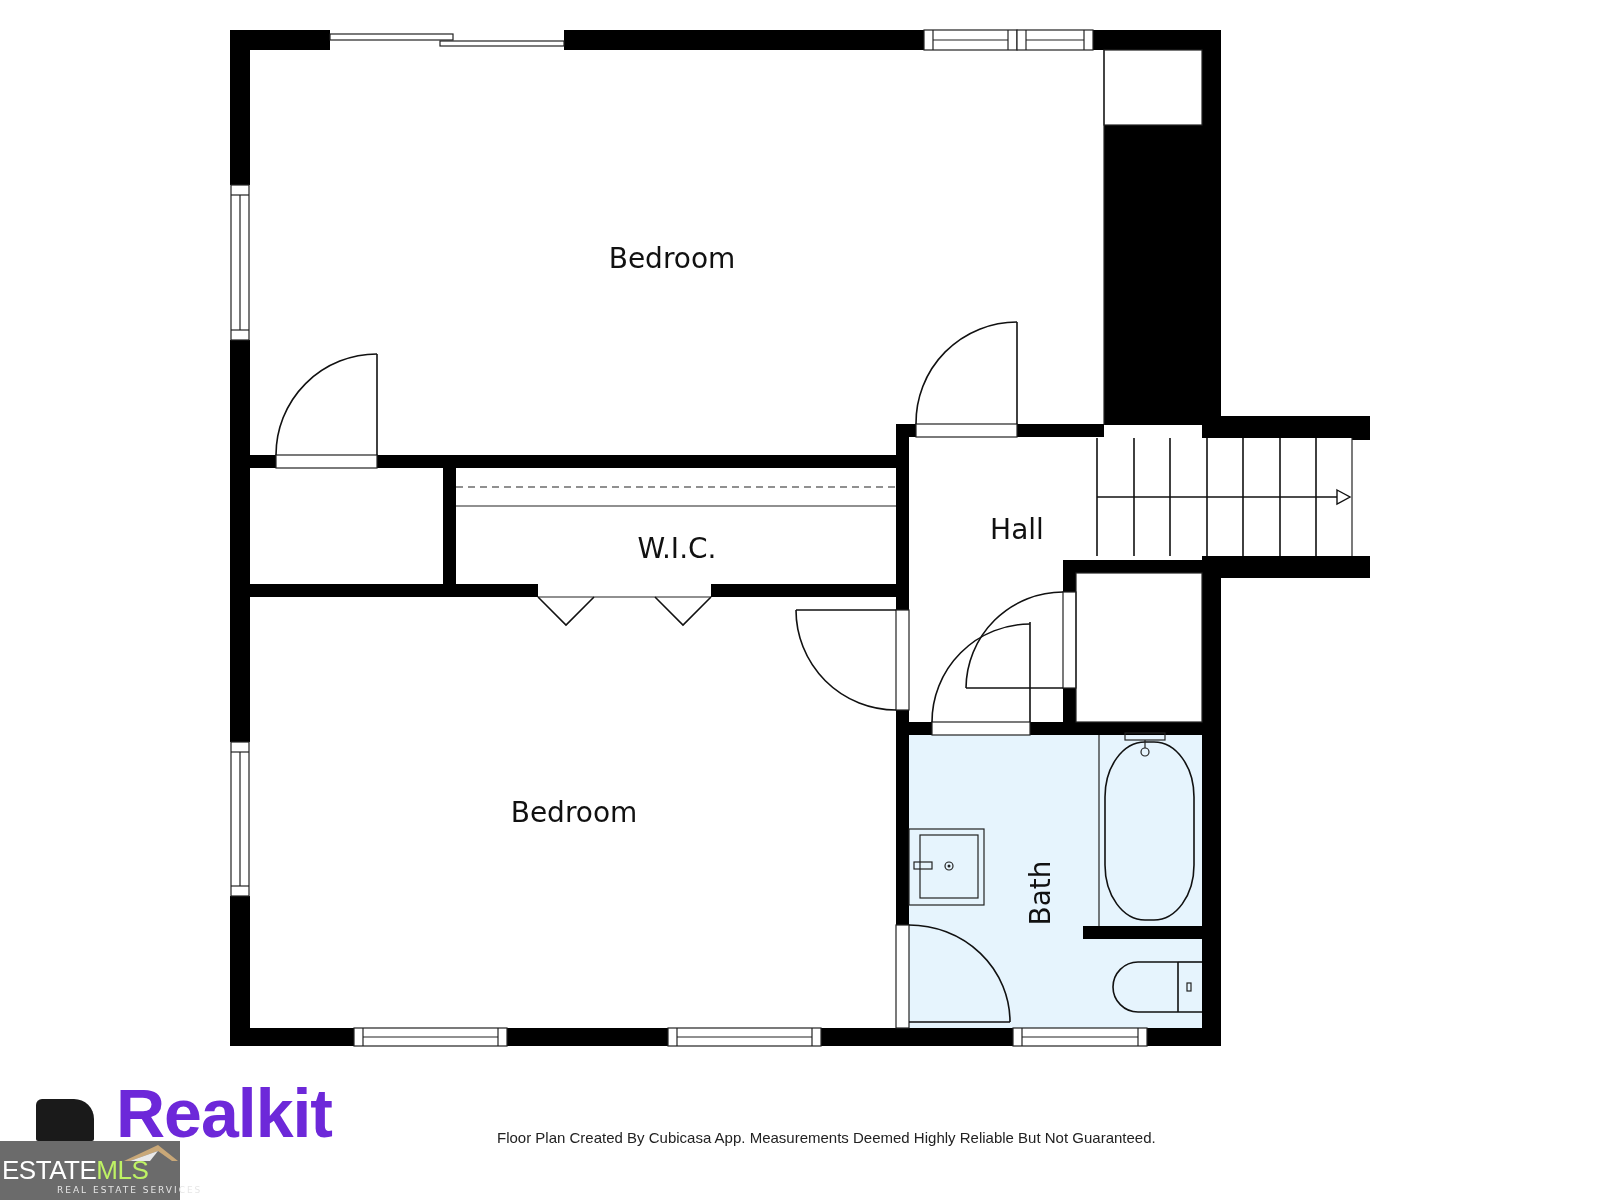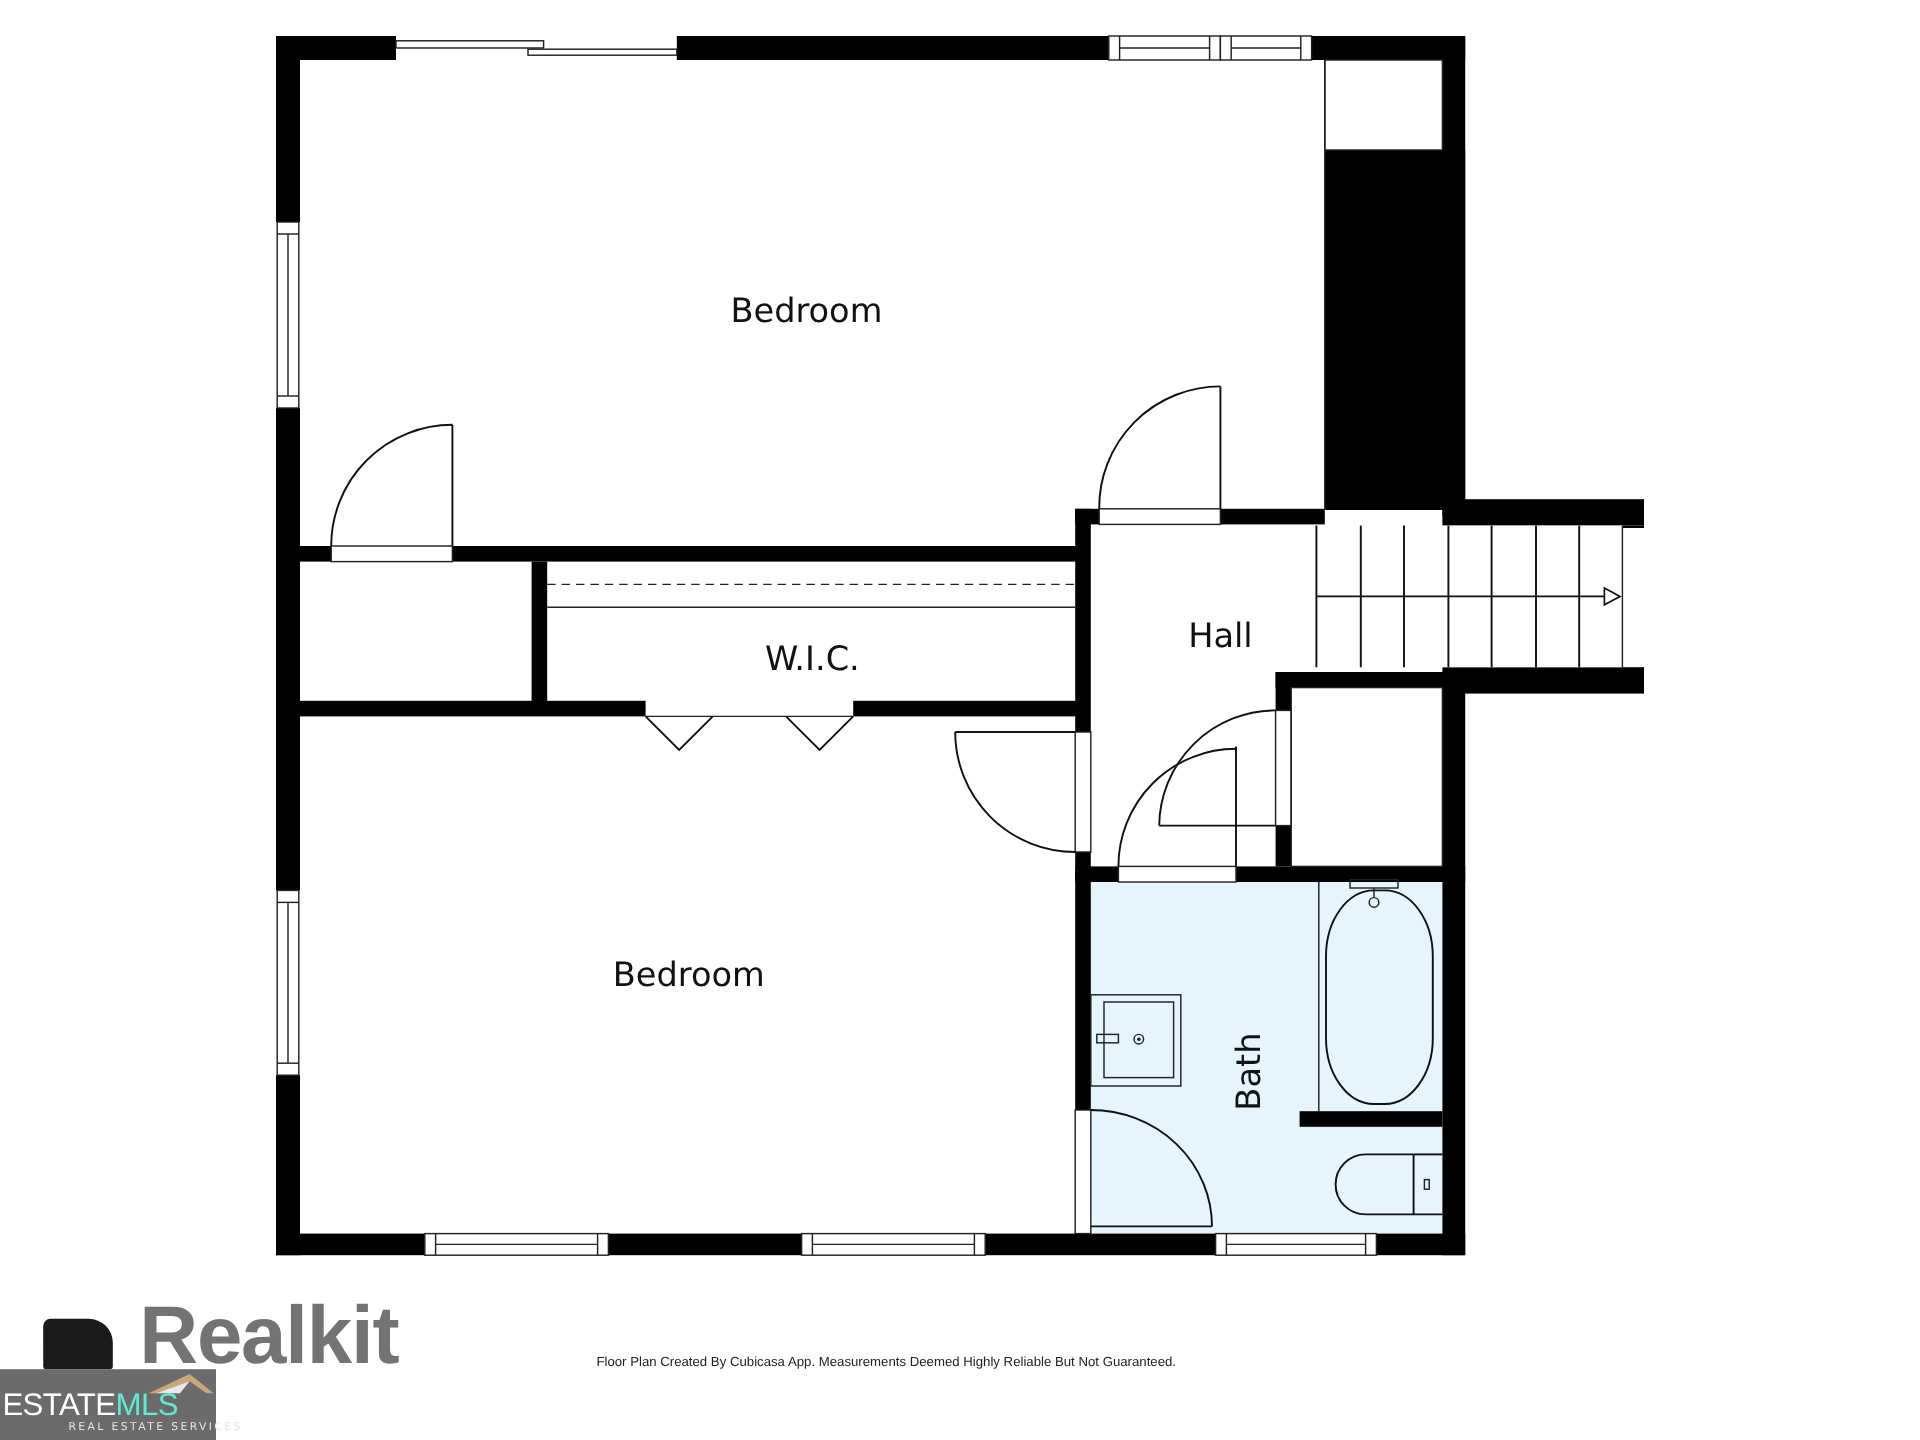--- a/index.html
+++ b/index.html
@@ -3,28 +3,28 @@
   <meta charset="utf-8">
   <style>
     html, body { margin: 0; padding: 0; background: #ffffff; }
     body { width: 1600px; height: 1200px; position: relative; overflow: hidden; font-family: "DejaVu Sans", sans-serif; }
     #plan { position: absolute; left: 0; top: 0; width: 1600px; height: 1200px; }
     .wall { fill: #000000; }
     .line { fill: none; stroke: #111111; stroke-width: 1.6; }
     .thin { fill: none; stroke: #222222; stroke-width: 1.2; }
     .win { fill: #ffffff; stroke: #222222; stroke-width: 1.2; }
     .room-label { font-family: "DejaVu Sans", sans-serif; font-size: 28px; fill: #111111; }
-    .footer-note { position: absolute; left: 497px; top: 1129px; font-family: "Liberation Sans", sans-serif; font-size: 11px; color: #222222; white-space: nowrap; }
+    .footer-note { position: absolute; left: 497px; top: 1129px; font-family: "Liberation Sans", sans-serif; font-size: 15px; color: #222222; white-space: nowrap; }
     .realkit { position: absolute; left: 36px; top: 1078px; height: 70px; display: flex; align-items: center; }
     .realkit-mark { width: 58px; height: 42px; background: #1a1a1a; border-radius: 6px 20px 2px 2px; margin-right: 22px; margin-top: 14px; }
-    .realkit-text { font-family: "Liberation Sans", sans-serif; font-size: 68px; font-weight: bold; color: #737373; letter-spacing: -1px; line-height: 1; }
+    .realkit-text { font-family: "Liberation Sans", sans-serif; font-size: 68px; font-weight: bold; color: #6d28d9; letter-spacing: -1px; line-height: 1; }
     .gamls { position: absolute; left: 0; top: 1141px; width: 180px; height: 59px; background: #6b6b6b; }
     .gamls-roof { position: absolute; left: 120px; top: 2px; width: 60px; height: 20px; }
     .gamls-name { position: absolute; left: 2px; top: 14px; font-family: "Liberation Sans", sans-serif; font-size: 26px; color: #ffffff; letter-spacing: -0.5px; white-space: nowrap; }
-    .gamls-name .mls { color: #5eead4; }
+    .gamls-name .mls { color: #bef264; }
     .gamls-sub { position: absolute; left: 24px; top: 44px; font-family: "DejaVu Sans", sans-serif; font-size: 9px; color: #e6e6e6; letter-spacing: 2px; white-space: nowrap; margin-left: 33px; }
   </style>
 </head>
 <body>
 
 <svg id="plan" viewBox="0 0 1600 1200" xmlns="http://www.w3.org/2000/svg">
 
   <rect x="908" y="734" width="294" height="294" fill="#e6f4fd"></rect>
 
   <g>

